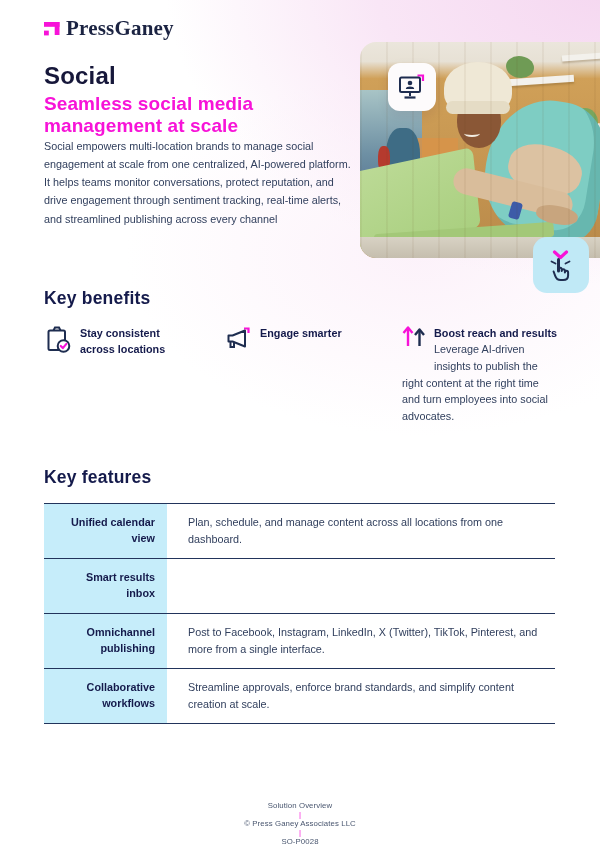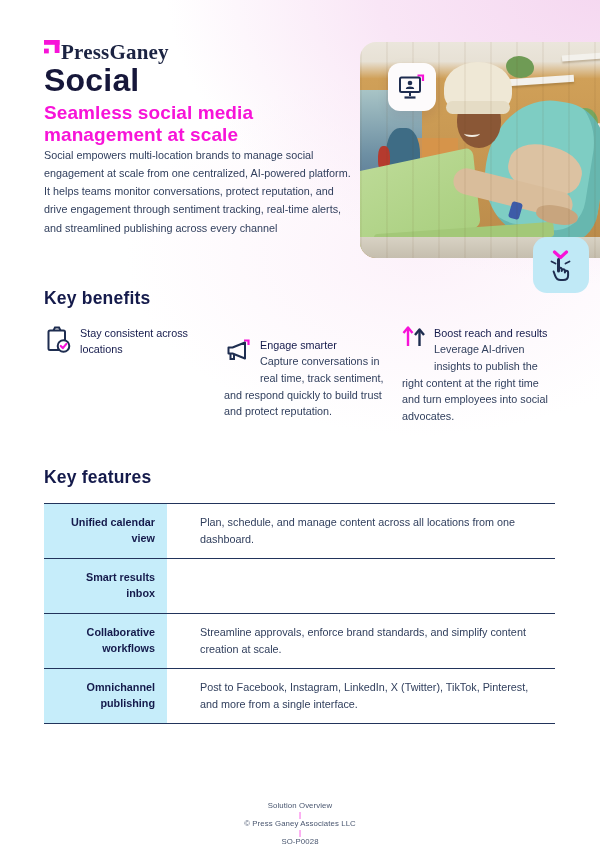--- a/index.html
+++ b/index.html
@@ -15,27 +15,27 @@
   body{font-family:"Liberation Sans",sans-serif;color:var(--body);}
   .page{
     position:relative;width:600px;height:846px;margin:0 auto;overflow:hidden;
     background:
       radial-gradient(620px 420px at 102% -2%, #f5d7f0 0%, #f9e6f6 38%, rgba(255,255,255,0) 72%),
       radial-gradient(420px 260px at 70% 30%, rgba(250,231,246,.55) 0%, rgba(255,255,255,0) 70%),
       #ffffff;
   }
 
   
-  .logo{position:absolute;left:44px;top:40px;display:flex;align-items:flex-start;}
+  .logo{position:absolute;left:44px;top:16px;display:flex;align-items:flex-end;gap:5px;}
   .logo-mark{display:block;}
   .logo-text{font-family:"Liberation Serif",serif;font-weight:700;font-size:21px;color:#1b2342;letter-spacing:.2px;}
 
   
   .hero{position:absolute;left:44px;top:62px;width:316px;}
-  .hero-title{font-size:32px;font-weight:600;color:#16173a;letter-spacing:.2px;}
+  .hero-title{font-size:24px;font-weight:600;color:#16173a;letter-spacing:.2px;}
   .hero-subtitle{margin-top:3px;max-width:232px;font-size:19px;line-height:1.16;font-weight:700;color:var(--magenta);letter-spacing:.1px;}
   .hero-desc{width:308px;font-size:10.8px;line-height:1.68;color:var(--body);}
 
   
   .photo{
     position:absolute;left:360px;top:42px;width:240px;height:216px;
     border-radius:16px 0 0 16px;overflow:hidden;
     background:linear-gradient(180deg,#ebe6dc 0%,#e7e1d5 9%,#d0a058 17%,#c59550 60%,#b8894a 100%);
   }
   .photo::after{content:"";position:absolute;inset:0;
@@ -69,33 +69,33 @@
   .badge{position:absolute;display:flex;align-items:center;justify-content:center;}
   .badge-monitor{left:388px;top:63px;width:48px;height:48px;background:#fdfbfc;border-radius:12px;box-shadow:0 5px 12px rgba(60,20,60,.10);}
   .badge-tap{left:533px;top:237px;width:56px;height:56px;background:var(--cyan-badge);border-radius:14px;}
 
   
   .benefits{position:absolute;left:44px;top:288px;width:515px;}
   .section-heading{font-size:17.5px;font-weight:700;color:#141a4b;letter-spacing:.2px;}
   .benefit-row{display:flex;margin-top:16px;}
   .benefit{font-size:10.8px;line-height:1.55;color:var(--body);}
   .benefit.b1{width:152px;margin-right:28px;}
-  .benefit.b2{width:160px;margin-right:18px;margin-top:12px;}
+  .benefit.b2{width:160px;margin-right:18px;}
   .benefit.b3{width:157px;}
   .b-icon{float:left;width:36px;height:33px;}
   .b-icon.narrow{width:32px;}
-  .b-title{display:block;font-weight:400;color:#141a4b;line-height:1.5;}
+  .b-title{display:block;font-weight:700;color:#141a4b;line-height:1.5;}
   .b-body{display:block;}
 
   
   .features{position:absolute;left:44px;top:467px;width:511px;}
   .feature-table{margin-top:15px;border-bottom:1.5px solid var(--table-border);}
   .f-row{display:flex;border-top:1.5px solid var(--table-border);min-height:55px;}
   .f-label{width:123px;flex:0 0 123px;background:var(--table-label-bg);display:flex;align-items:center;padding:10px 12px;font-size:10.8px;font-weight:700;color:#141a4b;line-height:1.45;text-align:right;}
-  .f-desc{flex:1;display:flex;align-items:center;padding:10px 12px 10px 33px;font-size:10.8px;color:var(--body);line-height:1.55;}
+  .f-desc{flex:1;display:flex;align-items:center;padding:10px 12px 10px 21px;font-size:10.8px;color:var(--body);line-height:1.55;}
 
   
   .footer{position:absolute;left:44px;right:44px;top:801px;display:flex;align-items:center;font-size:7.8px;color:#49566f;letter-spacing:.1px;flex-direction:column;}
   .f-sep{color:var(--magenta);margin:0 4px;}
   .page-num{margin-left:auto;color:var(--magenta);font-weight:700;font-size:9.5px;}
 
   svg{display:block;}
 </style>
 </head>
 <body>
@@ -178,21 +178,20 @@
 
       <div class="benefit b2">
         <span class="b-icon">
           <svg width="30" height="27" viewBox="0 0 30 27">
             <path d="M20 3.5 h4.5 v4.5" fill="none" stroke="#f713d8" stroke-width="2.2"></path>
             <path d="M4.5 10.5 h4 L21 5.5 v16 L8.5 16.5 h-4 z" fill="none" stroke="#1e2d50" stroke-width="2" stroke-linejoin="round"></path>
             <path d="M6.5 16.5 v5.5 h3.5 v-5" fill="none" stroke="#1e2d50" stroke-width="2"></path>
           </svg>
         </span>
         <span class="b-title">Engage smarter</span>
-        <span class="b-body">Capture conversations in real time, track sentiment, and respond quickly to build trust and protect reputation.</span>
       </div>
 
       <div class="benefit b3">
         <span class="b-icon narrow">
           <svg width="27" height="24" viewBox="0 0 27 24">
             <line x1="6" y1="3" x2="6" y2="21" stroke="#f713d8" stroke-width="2.4"></line>
             <path d="M1.5 8 L6 2.5 L10.5 8" fill="none" stroke="#f713d8" stroke-width="2.4" stroke-linejoin="round"></path>
             <line x1="17.5" y1="5" x2="17.5" y2="21" stroke="#1e2d50" stroke-width="2.4"></line>
             <path d="M13 10 L17.5 4.5 L22 10" fill="none" stroke="#1e2d50" stroke-width="2.4" stroke-linejoin="round"></path>
           </svg>
@@ -209,26 +208,26 @@
     <div class="feature-table">
 
       <div class="f-row">
         <div class="f-label">Unified calendar view</div>
         <div class="f-desc">Plan, schedule, and manage content across all locations from one dashboard.</div>
       </div>
       <div class="f-row">
         <div class="f-label">Smart results inbox</div>
       </div>
       <div class="f-row">
+        <div class="f-label">Omnichannel publishing</div>
+        <div class="f-desc">Post to Facebook, Instagram, LinkedIn, X (Twitter), TikTok, Pinterest, and more from a single interface.</div>
+      </div>
+      <div class="f-row">
         <div class="f-label">Collaborative workflows</div>
         <div class="f-desc">Streamline approvals, enforce brand standards, and simplify content creation at scale.</div>
-      </div>
-      <div class="f-row">
-        <div class="f-label">Omnichannel publishing</div>
-        <div class="f-desc">Post to Facebook, Instagram, LinkedIn, X (Twitter), TikTok, Pinterest, and more from a single interface.</div>
       </div>
 
     </div>
   </div>
 
   <div class="footer">
     <span>Solution Overview</span>
     <span class="f-sep">|</span>
     <span>© Press Ganey Associates LLC</span>
     <span class="f-sep">|</span>

